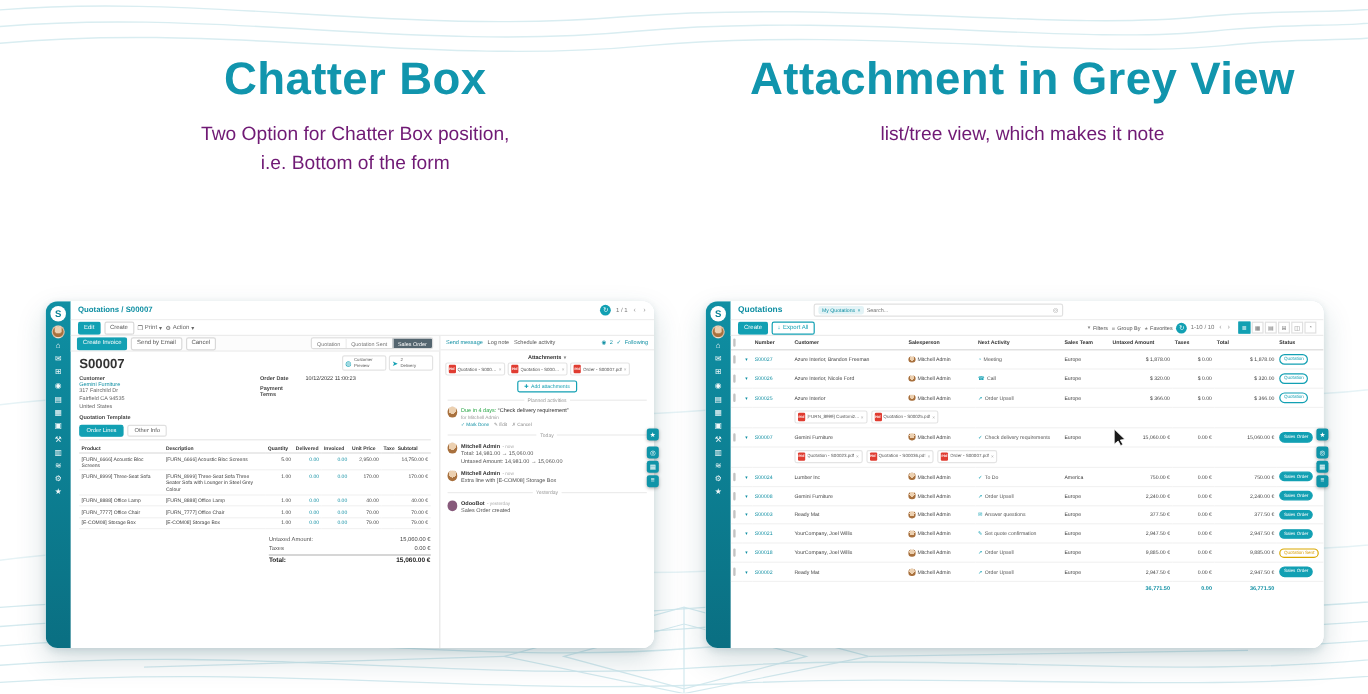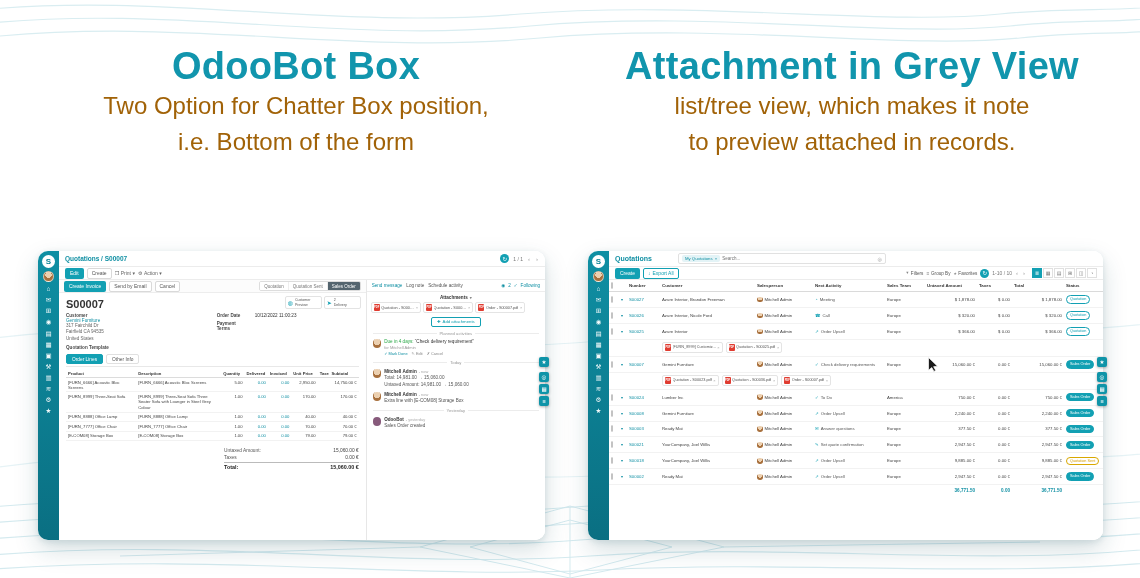--- a/index.html
+++ b/index.html
@@ -7,21 +7,21 @@
   html,body{background:#fff}
   body{font-family:"Liberation Sans",sans-serif;-webkit-font-smoothing:antialiased}
   .stage{position:relative;width:1140px;height:578px;overflow:hidden;background:#fff}
   .waves{position:absolute;inset:0;pointer-events:none}
 
   
   .hero{position:absolute;top:46px;text-align:center}
   .hero.left{left:20px;width:552px}
   .hero.right{left:574px;width:556px}
   .hero h1{font-size:38px;font-weight:bold;color:#1195ad;letter-spacing:.3px;line-height:1.1}
-  .hero .sub{font-size:24px;line-height:1.5;color:#a16207}
+  .hero .sub{margin-top:13px;font-size:16px;line-height:1.5;color:#701a75}
 
   
   .card{position:absolute;background:#fff;border-radius:10px;
         box-shadow:0 10px 24px rgba(20,75,88,.18),0 2px 6px rgba(20,75,88,.12)}
   #card1{left:38px;top:251px;width:507px;height:289px}
   #card2{left:588px;top:251px;width:515px;height:289px}
   .card-inner{display:flex;width:100%;height:100%;border-radius:10px;overflow:hidden;background:#fff}
 
   .sidebar{width:21px;flex:none;background:linear-gradient(180deg,#0f8fa3,#0a6f82);
            display:flex;flex-direction:column;align-items:center;padding:4px 0;gap:3px}
@@ -192,32 +192,31 @@
     <g stroke="#cfe7ed" stroke-width="1" fill="none" opacity="0.9">
       <path d="M420,547 L570,506 L724,547 L570,578 Z"></path>
       <path d="M470,547 L570,520 L672,547 L570,574 Z"></path>
       <path d="M570,506 L570,578"></path>
       <path d="M420,547 L120,556"></path>
       <path d="M724,547 L1040,542"></path>
     </g>
   </svg>
 
   <div class="hero left">
-    <h1>OdooBot Box</h1>
+    <h1>Chatter Box</h1>
     <div class="sub">
       <div>Two Option for Chatter Box position,</div>
       <div>i.e. Bottom of the form</div>
     </div>
   </div>
 
   <div class="hero right">
     <h1>Attachment in Grey View</h1>
     <div class="sub">
       <div>list/tree view, which makes it note</div>
-      <div>to preview attached in records.</div>
     </div>
   </div>
 
   <div class="card" id="card1">
     <div class="card-inner">
       <div class="sidebar">
         <div class="logo">S</div>
         <div class="avatar-s"></div>
         <div class="sb-ic">⌂</div>
         <div class="sb-ic">✉</div>

